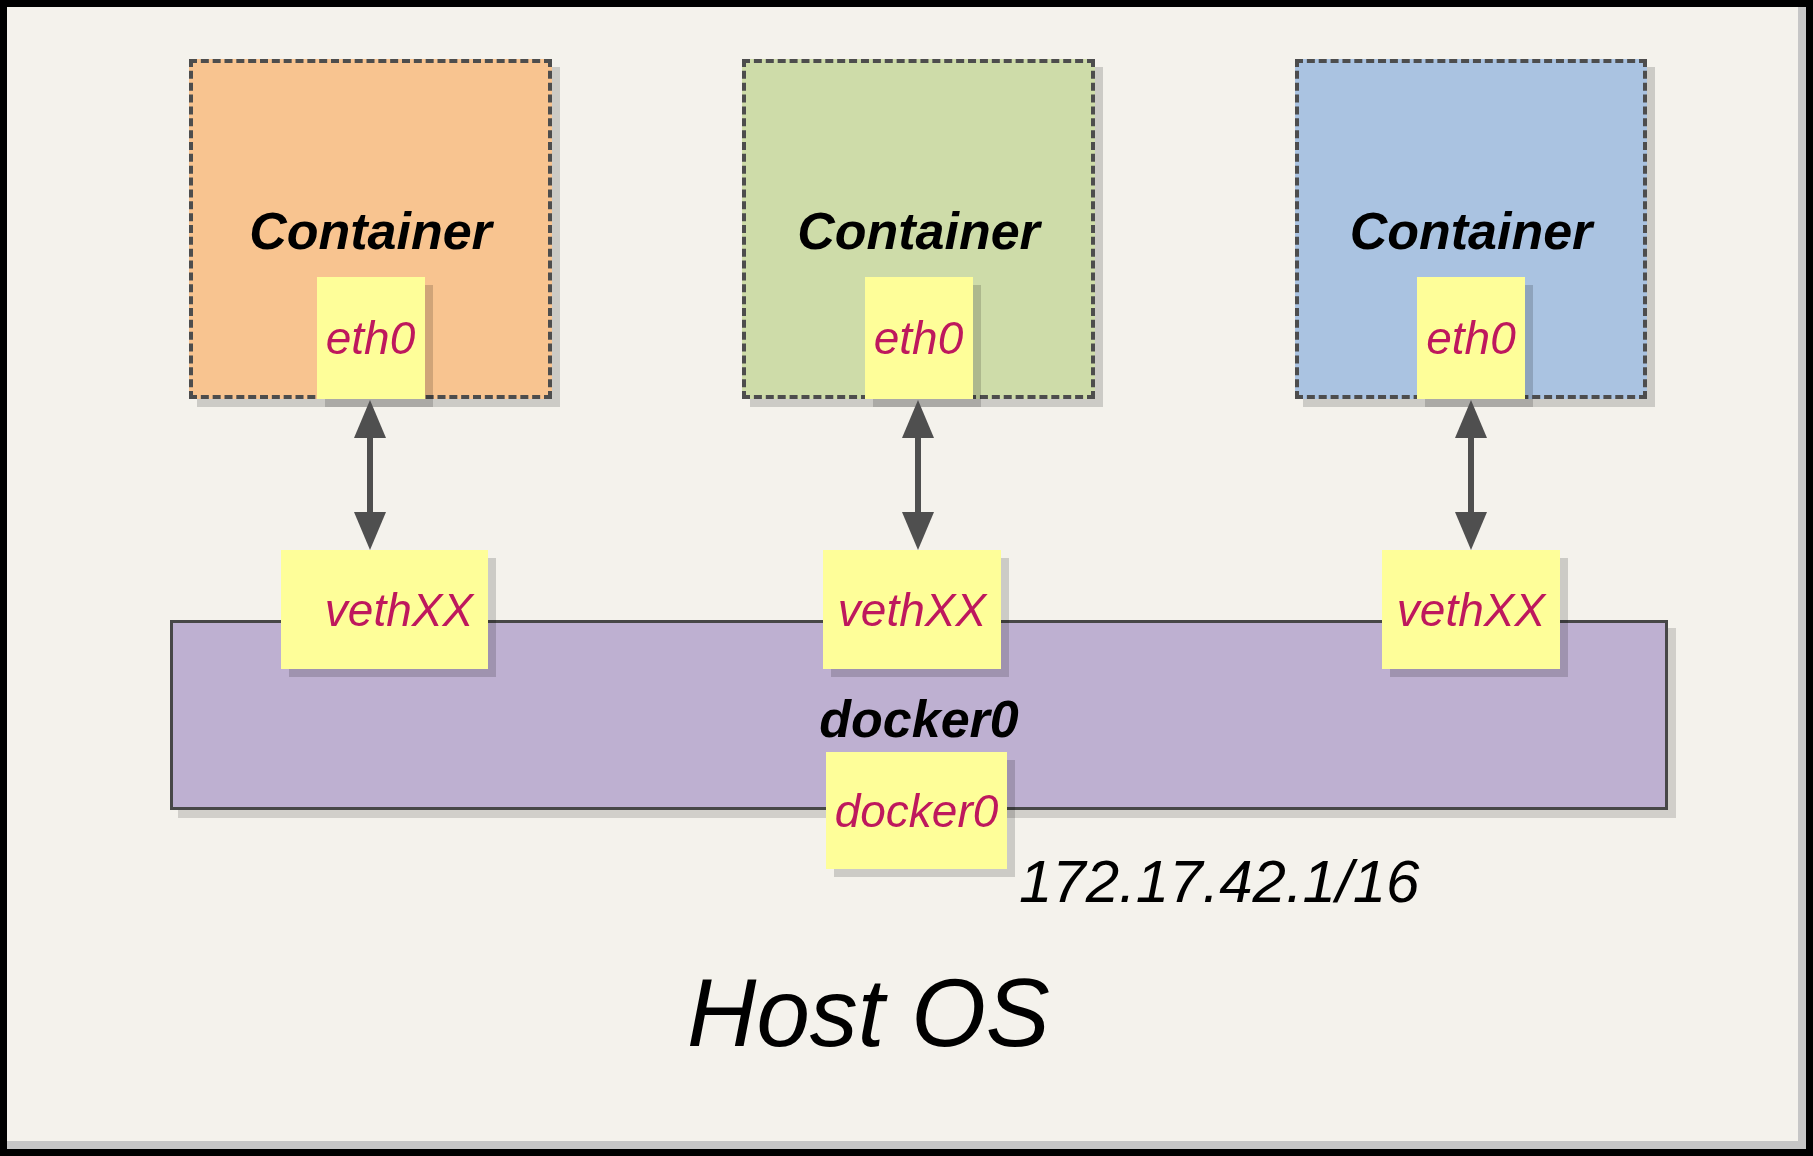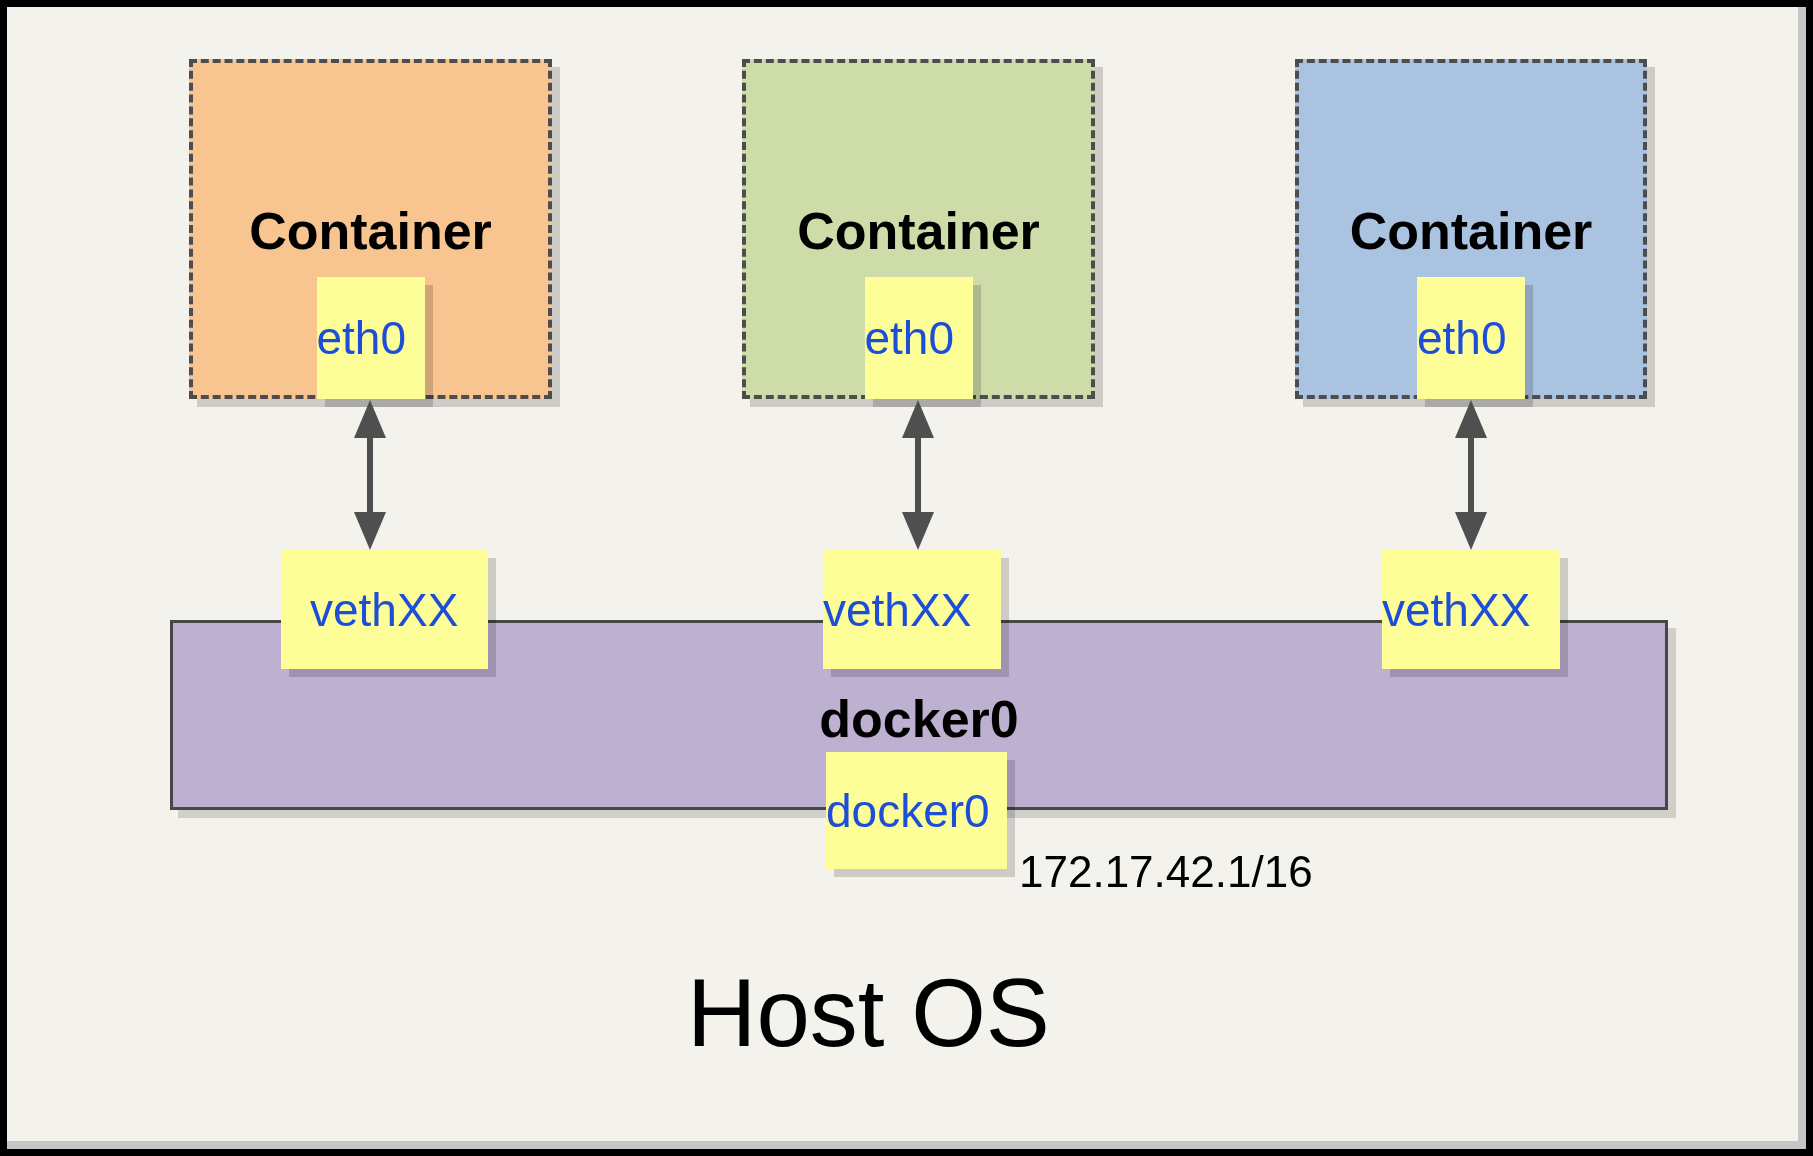--- a/index.html
+++ b/index.html
@@ -10,20 +10,21 @@
     overflow: hidden;
     font-family: "Liberation Sans", sans-serif;
     background: #ffffff;
   }
   .frame {
     box-sizing: border-box;
     width: 1813px;
     height: 1156px;
     border: 7px solid #000000;
     position: relative;
+    font-style: italic;
   }
   .canvas {
     position: absolute;
     inset: 0;
     background: #F4F2EC;
     box-shadow: inset -8px -8px 0 0 #C6C6C6;
   }
   .container-box {
     position: absolute;
     top: 52px;
@@ -43,22 +44,23 @@
     font-size: 52px;
     font-weight: bold;
     color: #000000;
     letter-spacing: 0px;
   }
   .note-box {
     background: #FEFE99;
     box-shadow: 8px 8px 0 rgba(0,0,0,0.16);
     display: flex;
     align-items: center;
+    justify-content: center;
     font-size: 46px;
-    color: #1d4ed8;
+    color: #be185d;
   }
   .iface-box {
     position: absolute;
     bottom: -4px;
     left: 50%;
     margin-left: -54px;
     width: 108px;
     height: 122px;
   }
   .arrow {
@@ -106,21 +108,21 @@
     left: 819px;
     top: 745px;
     width: 181px;
     height: 117px;
     z-index: 2;
   }
   .subnet-label {
     position: absolute;
     left: 1012px;
     top: 840px;
-    font-size: 44px;
+    font-size: 60px;
     color: #000000;
     z-index: 2;
   }
   .host-title {
     position: absolute;
     left: 0;
     width: 100%;
     top: 958px;
     text-align: center;
     transform: translateX(-38px);

